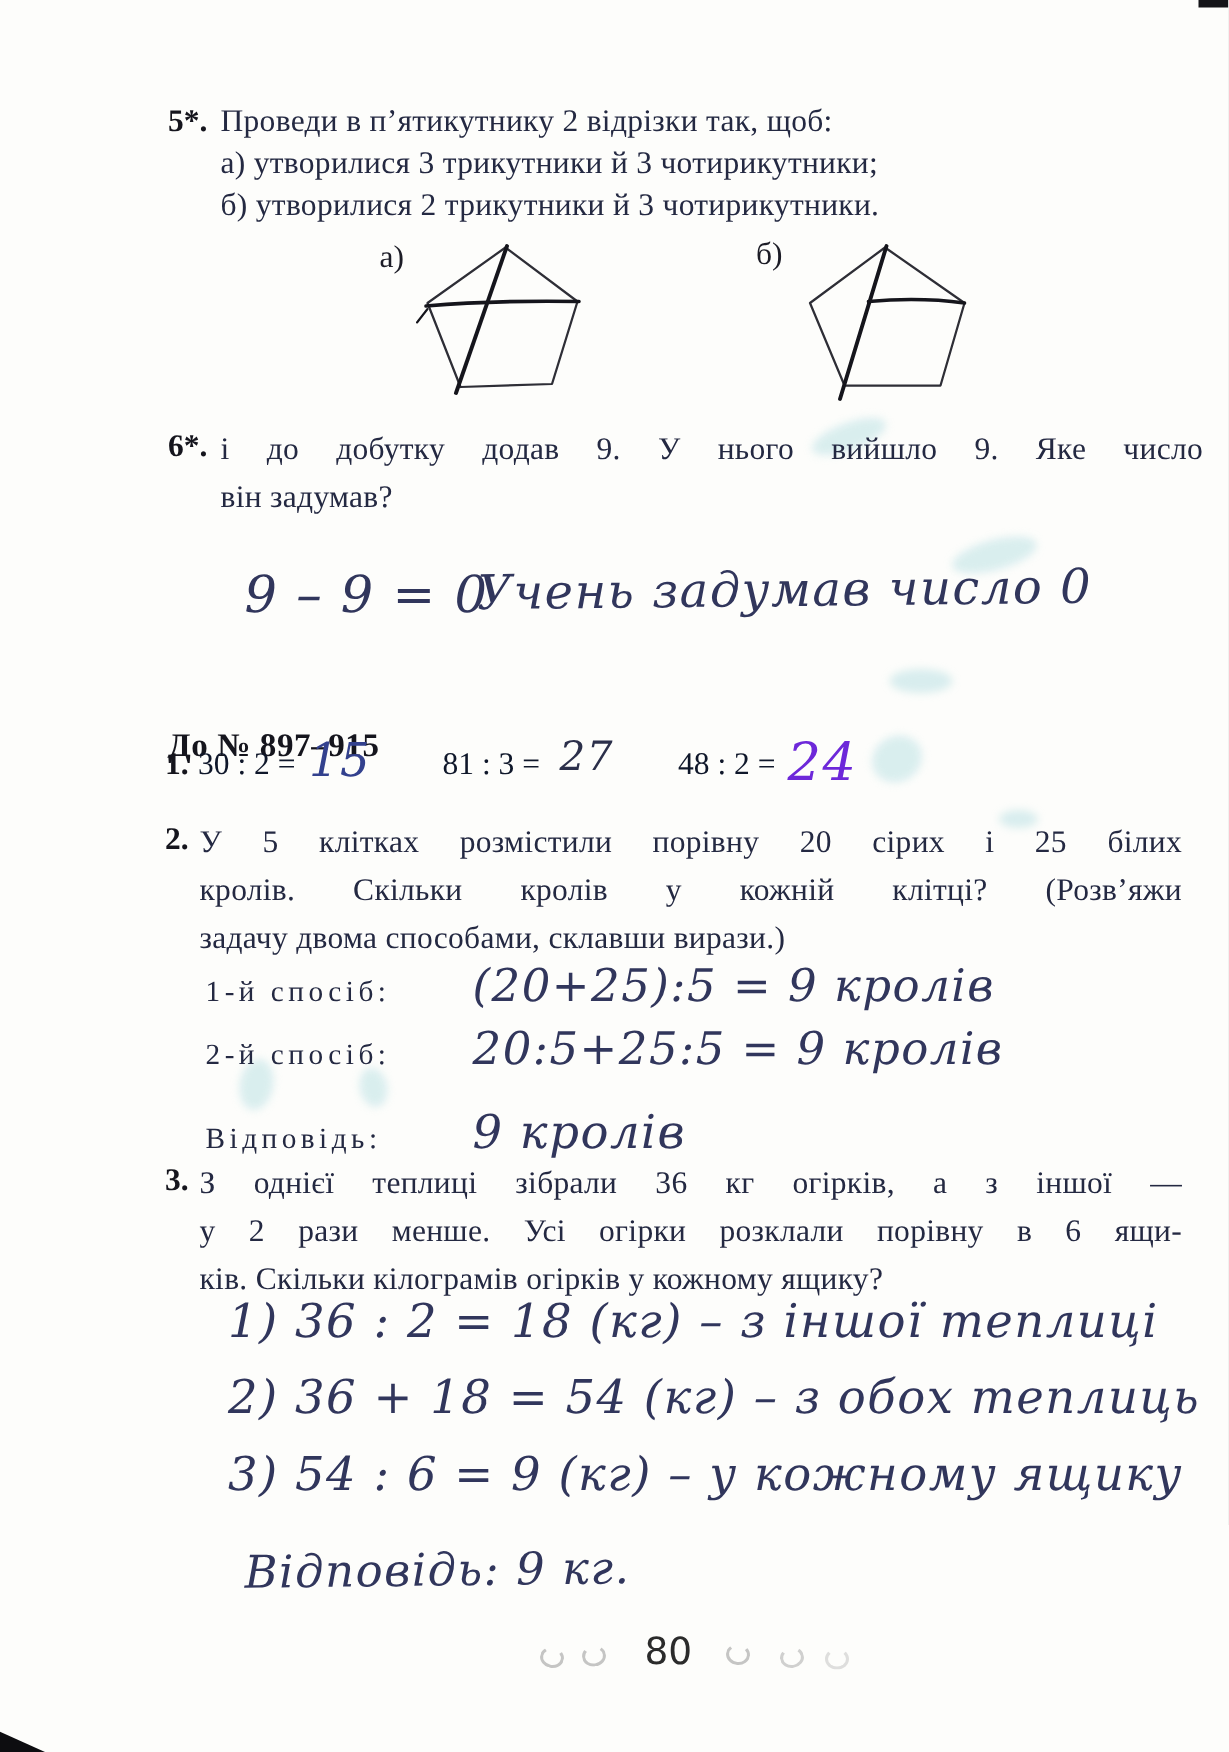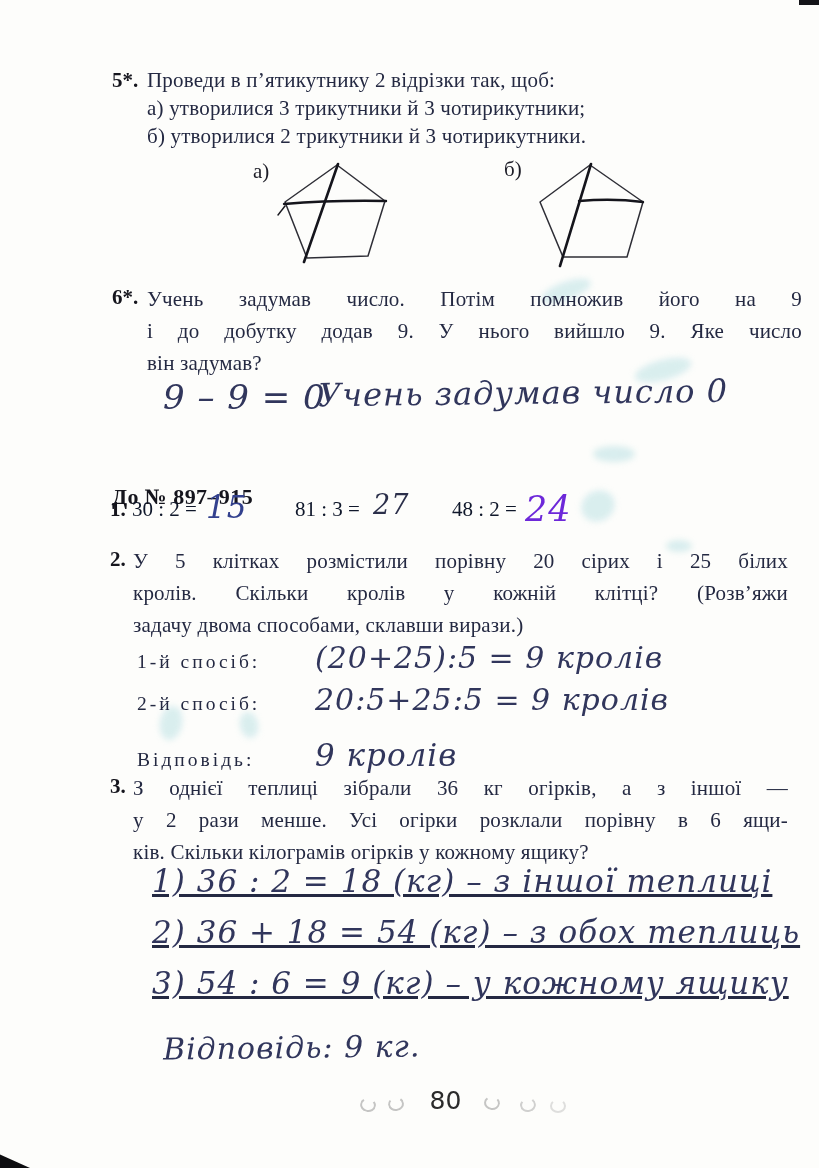--- a/index.html
+++ b/index.html
@@ -30,21 +30,21 @@
   }
   .hw.inline{position:static;}
   
   .heading{position:absolute; font-weight:700; font-size:22px; color:#15151d; letter-spacing:.4px;}
   .p1row{position:absolute; height:46px;}
   .pexpr{position:absolute; font-size:21px; color:#0f172a; white-space:nowrap;}
   .p1row .pnum{position:absolute; left:0; top:0;}
   .mrow{display:flex; align-items:baseline; margin-bottom:7px;}
   .mlabel{flex:0 0 178px; font-size:19.5px; letter-spacing:3px; color:#242942; white-space:nowrap;}
   .methods{position:absolute; left:137px; top:640px; width:620px;}
-  .steps{position:absolute; left:152px; top:863px; width:620px;text-decoration:underline;}
+  .steps{position:absolute; left:152px; top:863px; width:620px;}
   .steps div{position:static; margin-bottom:15px;}
   
   .cyan{position:absolute; background:rgba(140,205,212,.32); filter:blur(3px); border-radius:50%;}
   .sm{position:absolute; width:12px; height:10px; border:2px solid rgba(40,40,40,.26);
       border-radius:50%; border-top-color:transparent;}
   .corner-tr{position:absolute; right:0; top:0; width:20px; height:5px; background:#141418;}
   .corner-bl{position:absolute; left:0; top:1153px; width:30px; height:15px; background:#0d0d10;
       clip-path:polygon(0 10%,100% 100%,0 100%);}
   .pageno{position:absolute; left:36px; top:1086px; width:819px; text-align:center;
       font-family:"DejaVu Sans","Liberation Sans",sans-serif; font-size:25px; color:#2b2b2b;}
@@ -82,21 +82,20 @@
   <span class="figlabel" style="left:504px;top:157px;">б)</span>
   <svg class="fig" style="left:533px;top:158px;" width="115" height="112" viewBox="0 0 115 112">
     <polygon points="57,7 110,44 94,99 30,99 7,44"></polygon>
     <path d="M58,6 L27,108" stroke-width="2.6"></path>
     <path d="M46,43 Q80,40 110,44" stroke-width="2.4"></path>
   </svg>
 
   <section class="prob lh32" style="left:112px;top:283px;">
     <span class="pnum">6*.</span>
     <div class="ptext">
-      <div class="pline jl">Учень задумав число. Потім помножив його на 9</div>
       <div class="pline jl">і до добутку додав 9. У нього вийшло 9. Яке число</div>
       <div class="pline">він задумав?</div>
     </div>
   </section>
 
   <div class="hw" style="left:163px;top:377px;font-size:34px;">9 – 9 = 0</div>
   <div class="hw" style="left:318px;top:374px;font-size:32px;transform:rotate(-0.6deg);">Учень задумав число 0</div>
 
   <div class="heading" style="left:112px;top:444px;margin-top:40px;">До № 897–915</div>
 

